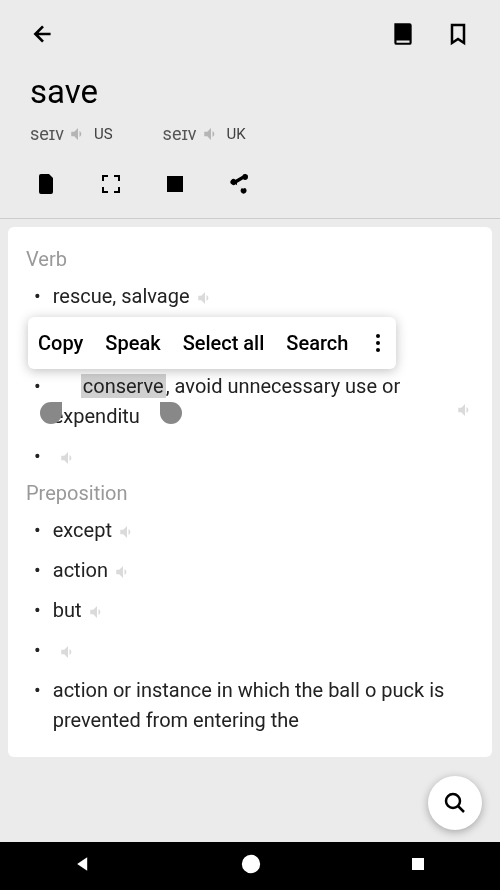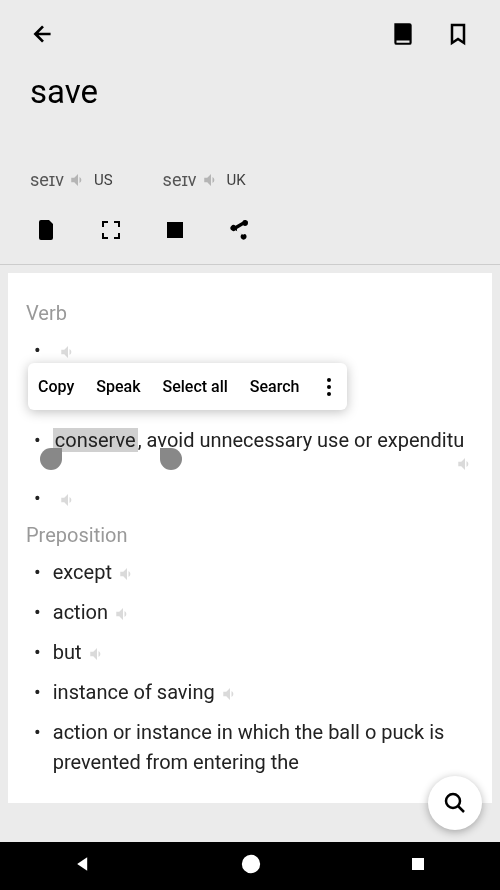--- a/index.html
+++ b/index.html
@@ -35,21 +35,20 @@
     .pronunciation-row {
       display: flex;
       gap: 50px;
       padding: 0 30px 12px;
       align-items: center;
     }
     .pron-item {
       display: flex;
       align-items: center;
       gap: 5px;
-      margin-top: 46px;
     }
     .pron-text {
       font-size: 18px;
       color: #555;
     }
     .pron-region {
       font-size: 15px;
       color: #404040;
       margin-left: 2px;
     }
@@ -64,22 +63,22 @@
       padding: 15px 35px 18px;
       border-bottom: 1px solid #ccc;
     }
     .toolbar svg {
       width: 24px;
       height: 24px;
     }
     .content-card {
       background: #fff;
       margin: 8px;
-      border-radius: 0;
-      padding: 28px 18px;
+      border-radius: 6px;
+      padding: 20px 18px;
       height: 530px;
       overflow: hidden;
       position: relative;
     }
     .pos-label {
       color: #999;
       font-size: 20px;
       margin-bottom: 10px;
     }
     .pos-label:first-child {
@@ -115,40 +114,41 @@
       background: #fff;
       border-radius: 6px;
       box-shadow: 0 2px 12px rgba(0,0,0,0.25);
       display: flex;
       align-items: center;
       padding: 14px 10px;
       gap: 22px;
       z-index: 10;
     }
     .context-item {
-      font-size: 16px;
+      font-size: 20px;
       font-weight: 500;
       color: #000;
       white-space: nowrap;
     }
     .more-dots {
       display: flex;
       flex-direction: column;
       gap: 3px;
       padding: 0 6px;
     }
     .more-dots span {
       width: 4px;
       height: 4px;
       background: #000;
       border-radius: 50%;
     }
     .highlight {
       background: #d0d0d0;
       padding: 0 2px;
+      margin-left: 28px;
     }
     .sel-handle {
       position: absolute;
       width: 22px;
       height: 22px;
       background: #888;
       border-radius: 50%;
     }
     .sel-left {
       top: 175px;
@@ -252,66 +252,66 @@
         <path d="M18 8a3 3 0 10-2.83-4H15l-6.5 3.8a3 3 0 100 4.4L15 16h.17A3 3 0 1018 16a3 3 0 00-1.87.66L9.9 13a3 3 0 000-2l6.23-3.66A3 3 0 0018 8z"></path>
       </svg>
   </div>
 </div>
 
 <div class="content-card">
   <div class="pos-label">Verb</div>
 
   <div class="def-item">
     <span class="bullet">•</span>
+    <span class="def-text"><span>rescue, salvage</span><svg class="speaker-inline" viewBox="0 0 24 24" fill="#888">
+          <path d="M3 9v6h4l5 5V4L7 9H3zm13.5 3a4.5 4.5 0 00-2.5-4v8a4.5 4.5 0 002.5-4z"></path>
+        </svg></span>
+  </div>
+
+  <div style="height:50px"></div>
+
+  <div class="def-item">
+    <span class="bullet">•</span>
+    <span class="def-text"><span class="highlight">conserve</span>, avoid unnecessary use or expenditu<svg class="speaker-inline" viewBox="0 0 24 24" fill="#888" style="float:right">
+          <path d="M3 9v6h4l5 5V4L7 9H3zm13.5 3a4.5 4.5 0 00-2.5-4v8a4.5 4.5 0 002.5-4z"></path>
+        </svg></span>
+  </div>
+
+  <div class="def-item">
+    <span class="bullet">•</span>
     <span class="def-text"><svg class="speaker-inline" viewBox="0 0 24 24" fill="#888">
           <path d="M3 9v6h4l5 5V4L7 9H3zm13.5 3a4.5 4.5 0 00-2.5-4v8a4.5 4.5 0 002.5-4z"></path>
         </svg></span>
   </div>
 
-  <div style="height:50px"></div>
-
-  <div class="def-item">
-    <span class="bullet">•</span>
-    <span class="def-text"><span class="highlight">conserve</span>, avoid unnecessary use or expenditu<svg class="speaker-inline" viewBox="0 0 24 24" fill="#888" style="float:right">
-          <path d="M3 9v6h4l5 5V4L7 9H3zm13.5 3a4.5 4.5 0 00-2.5-4v8a4.5 4.5 0 002.5-4z"></path>
-        </svg></span>
-  </div>
+  <div class="pos-label">Preposition</div>
+
+  <div class="def-item">
+    <span class="bullet">•</span>
+    <span class="def-text"><span>except</span><svg class="speaker-inline" viewBox="0 0 24 24" fill="#888">
+          <path d="M3 9v6h4l5 5V4L7 9H3zm13.5 3a4.5 4.5 0 00-2.5-4v8a4.5 4.5 0 002.5-4z"></path>
+        </svg></span>
+  </div>
+  <div class="def-item">
+    <span class="bullet">•</span>
+    <span class="def-text"><span>action</span><svg class="speaker-inline" viewBox="0 0 24 24" fill="#888">
+          <path d="M3 9v6h4l5 5V4L7 9H3zm13.5 3a4.5 4.5 0 00-2.5-4v8a4.5 4.5 0 002.5-4z"></path>
+        </svg></span>
+  </div>
+  <div class="def-item">
+    <span class="bullet">•</span>
+    <span class="def-text"><span>but</span><svg class="speaker-inline" viewBox="0 0 24 24" fill="#888">
+          <path d="M3 9v6h4l5 5V4L7 9H3zm13.5 3a4.5 4.5 0 00-2.5-4v8a4.5 4.5 0 002.5-4z"></path>
+        </svg></span>
+  </div>
+
 
   <div class="def-item">
     <span class="bullet">•</span>
     <span class="def-text"><svg class="speaker-inline" viewBox="0 0 24 24" fill="#888">
-          <path d="M3 9v6h4l5 5V4L7 9H3zm13.5 3a4.5 4.5 0 00-2.5-4v8a4.5 4.5 0 002.5-4z"></path>
-        </svg></span>
-  </div>
-
-  <div class="pos-label">Preposition</div>
-
-  <div class="def-item">
-    <span class="bullet">•</span>
-    <span class="def-text"><span>except</span><svg class="speaker-inline" viewBox="0 0 24 24" fill="#888">
-          <path d="M3 9v6h4l5 5V4L7 9H3zm13.5 3a4.5 4.5 0 00-2.5-4v8a4.5 4.5 0 002.5-4z"></path>
-        </svg></span>
-  </div>
-  <div class="def-item">
-    <span class="bullet">•</span>
-    <span class="def-text"><span>action</span><svg class="speaker-inline" viewBox="0 0 24 24" fill="#888">
-          <path d="M3 9v6h4l5 5V4L7 9H3zm13.5 3a4.5 4.5 0 00-2.5-4v8a4.5 4.5 0 002.5-4z"></path>
-        </svg></span>
-  </div>
-  <div class="def-item">
-    <span class="bullet">•</span>
-    <span class="def-text"><span>but</span><svg class="speaker-inline" viewBox="0 0 24 24" fill="#888">
-          <path d="M3 9v6h4l5 5V4L7 9H3zm13.5 3a4.5 4.5 0 00-2.5-4v8a4.5 4.5 0 002.5-4z"></path>
-        </svg></span>
-  </div>
-
-
-  <div class="def-item">
-    <span class="bullet">•</span>
-    <span class="def-text"><span>instance of saving</span><svg class="speaker-inline" viewBox="0 0 24 24" fill="#888">
           <path d="M3 9v6h4l5 5V4L7 9H3zm13.5 3a4.5 4.5 0 00-2.5-4v8a4.5 4.5 0 002.5-4z"></path>
         </svg></span>
   </div>
   <div class="def-item">
     <span class="bullet">•</span>
     <span class="def-text">action or instance in which the ball o   puck is prevented from entering the</span>
   </div>
 
   <div class="sel-handle sel-left"></div>
   <div class="sel-handle sel-right"></div>

